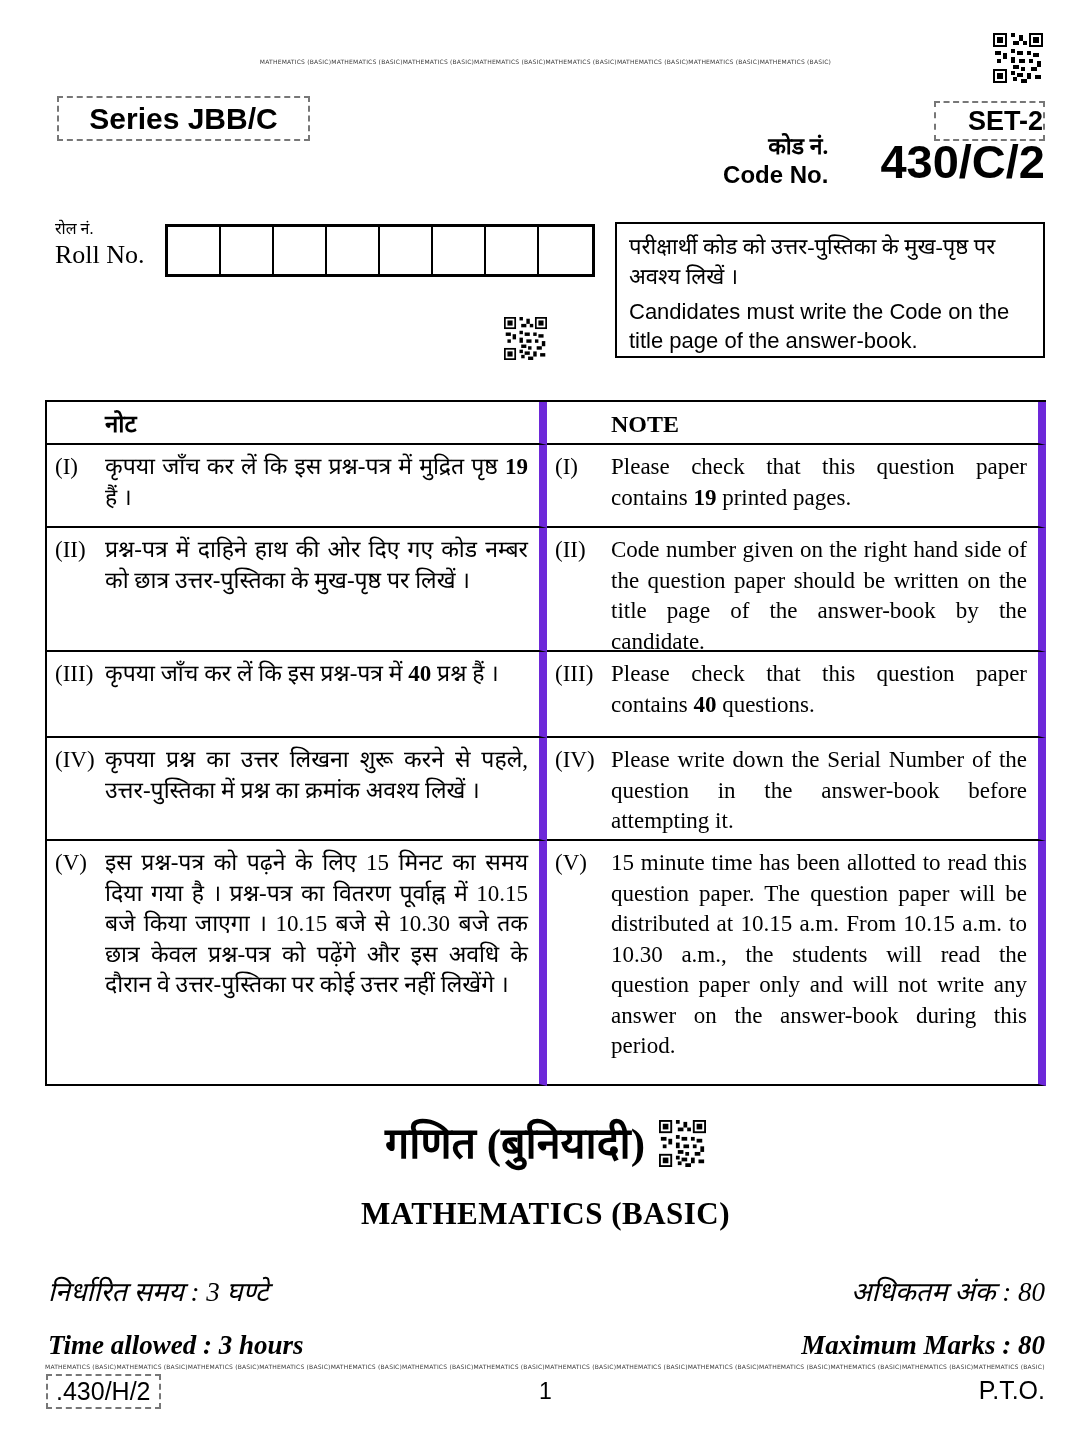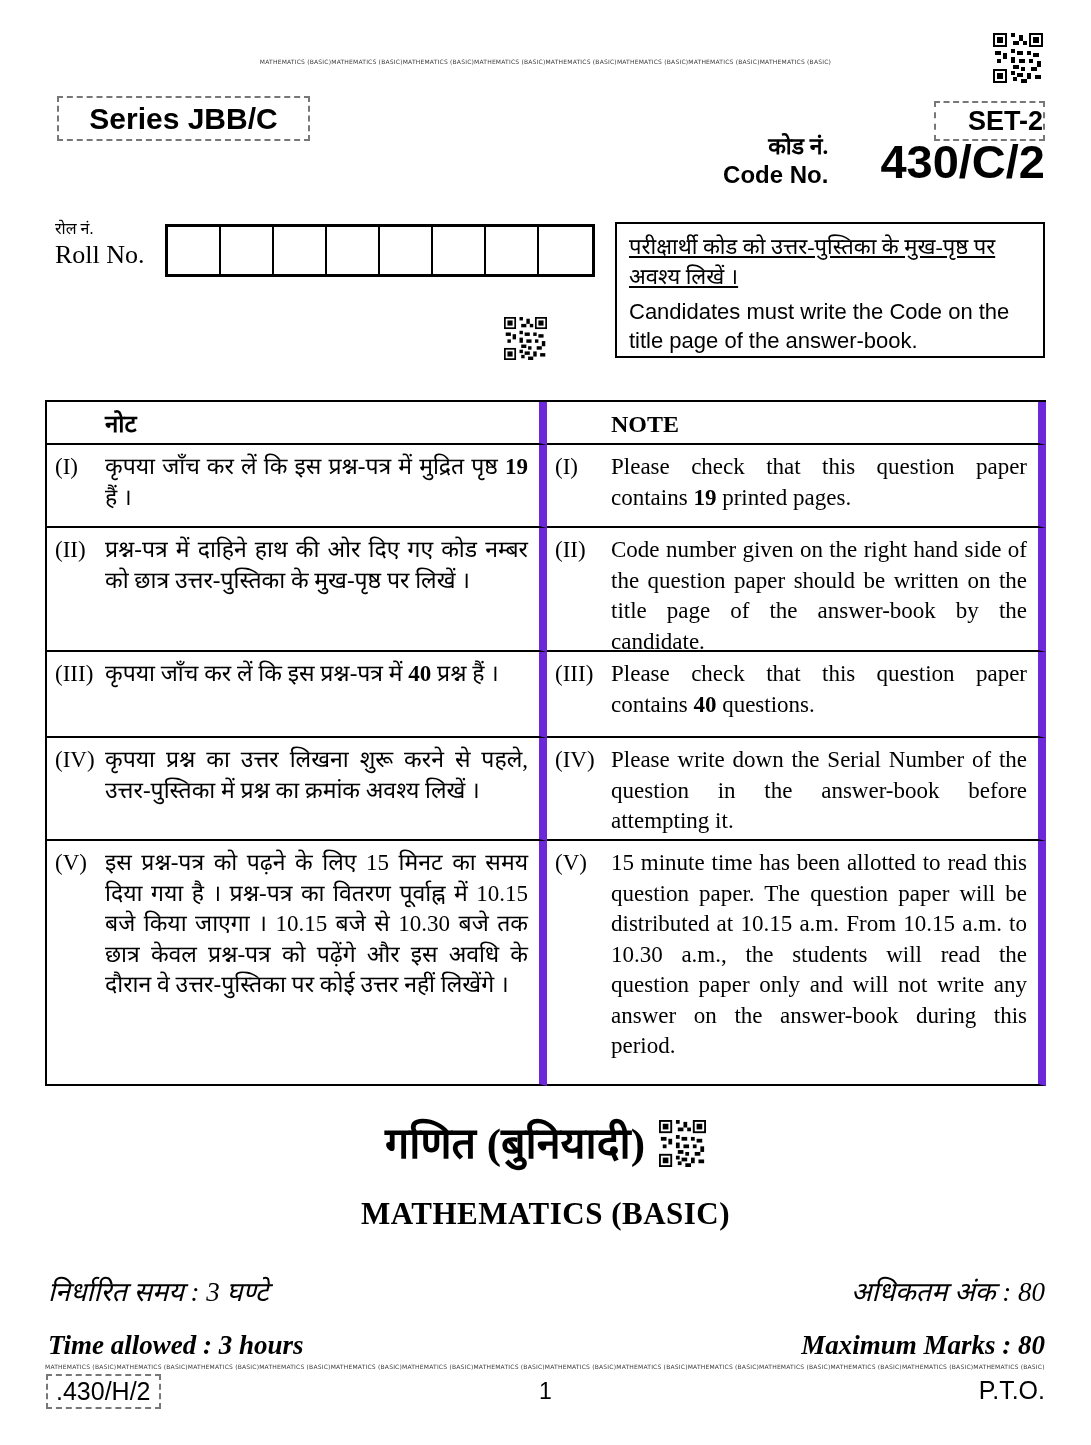--- a/index.html
+++ b/index.html
@@ -55,21 +55,21 @@
   .roll-en { font-size:26px; }
   .roll-boxes { top:224px; left:165px; display:flex; border:3px solid #000; }
   .roll-cell { width:53px; height:47px; border-right:2px solid #000; background:#fff; }
   .roll-cell:last-child { border-right:none; }
 
   
   .code-instr-box {
     top:222px; left:615px; width:430px; height:136px;
     border:2px solid #000; padding:8px 12px 6px 12px;
   }
-  .code-instr-hi { font-size:22px; line-height:1.35;text-decoration:underline; }
+  .code-instr-hi { font-size:22px; line-height:1.35; }
   .code-instr-en { font-family:"Liberation Sans", sans-serif; font-size:22px; line-height:1.3; margin-top:7px; }
 
   
   .note-table {
     top:400px; left:45px; width:1001px;
     display:grid; grid-template-columns:500px 499px;
     grid-template-rows:43px 83px 124px 86px 103px 245px;
     border-top:2px solid #000; border-left:2px solid #000;
   }
   .tcell {

